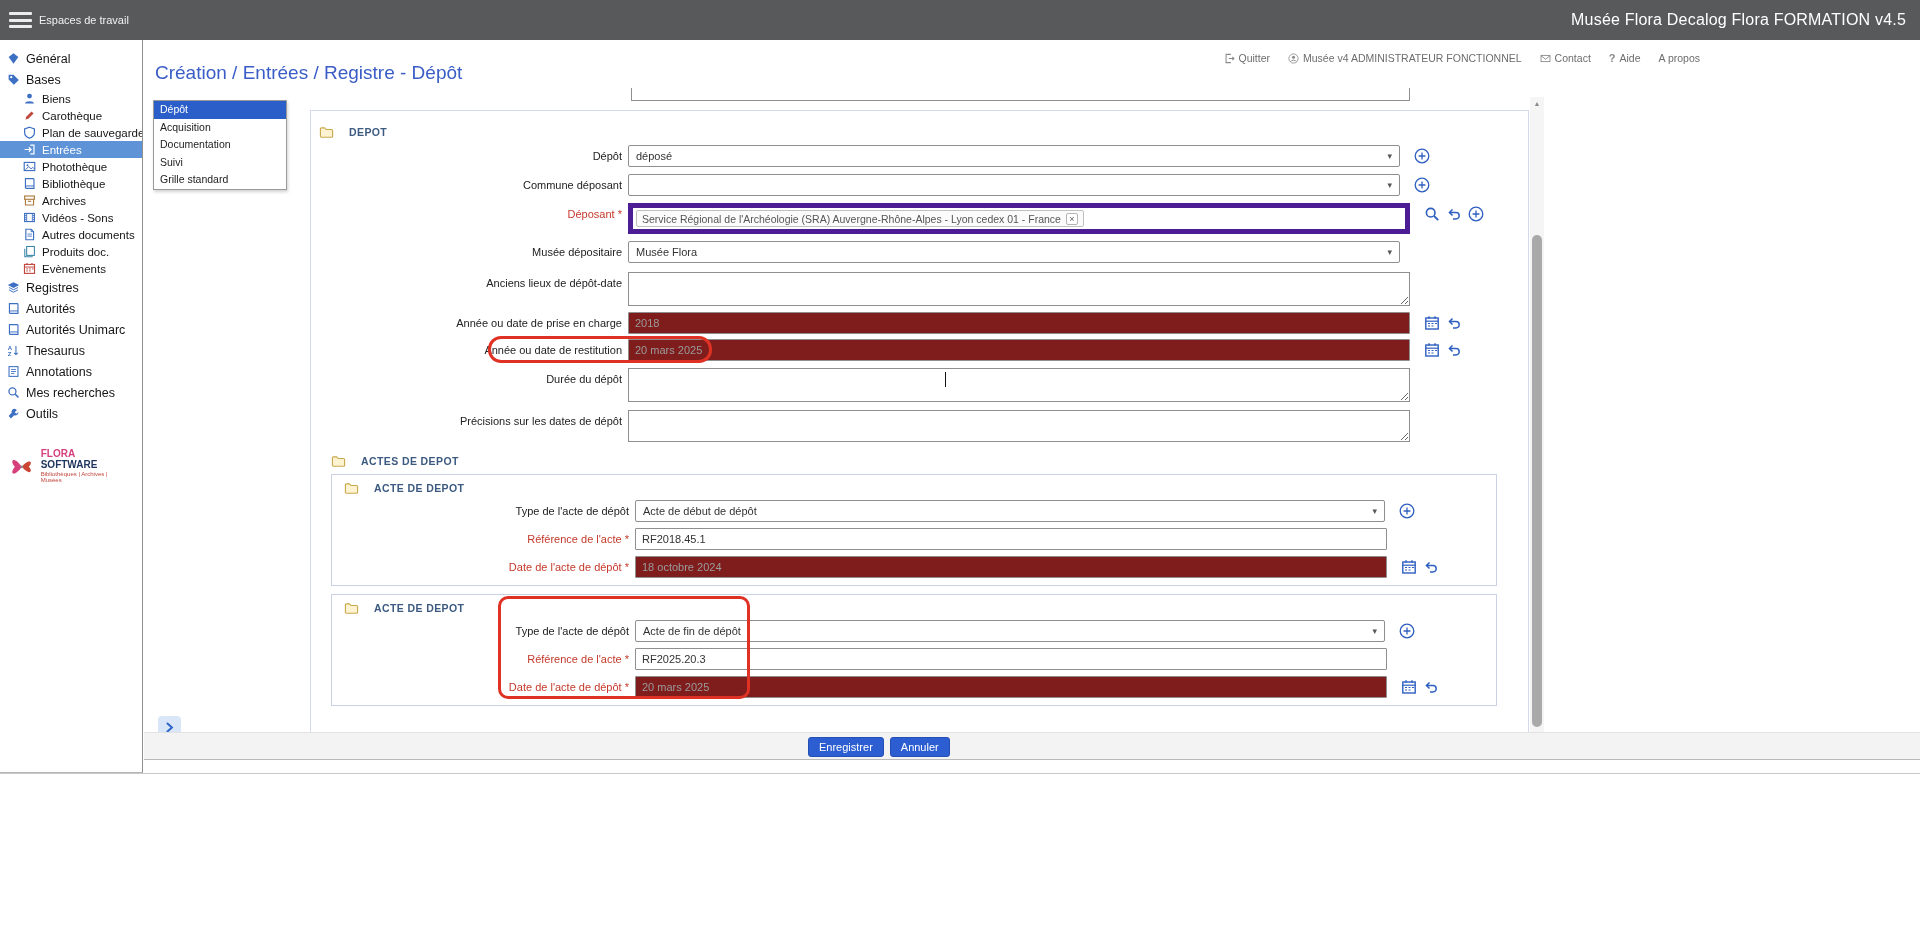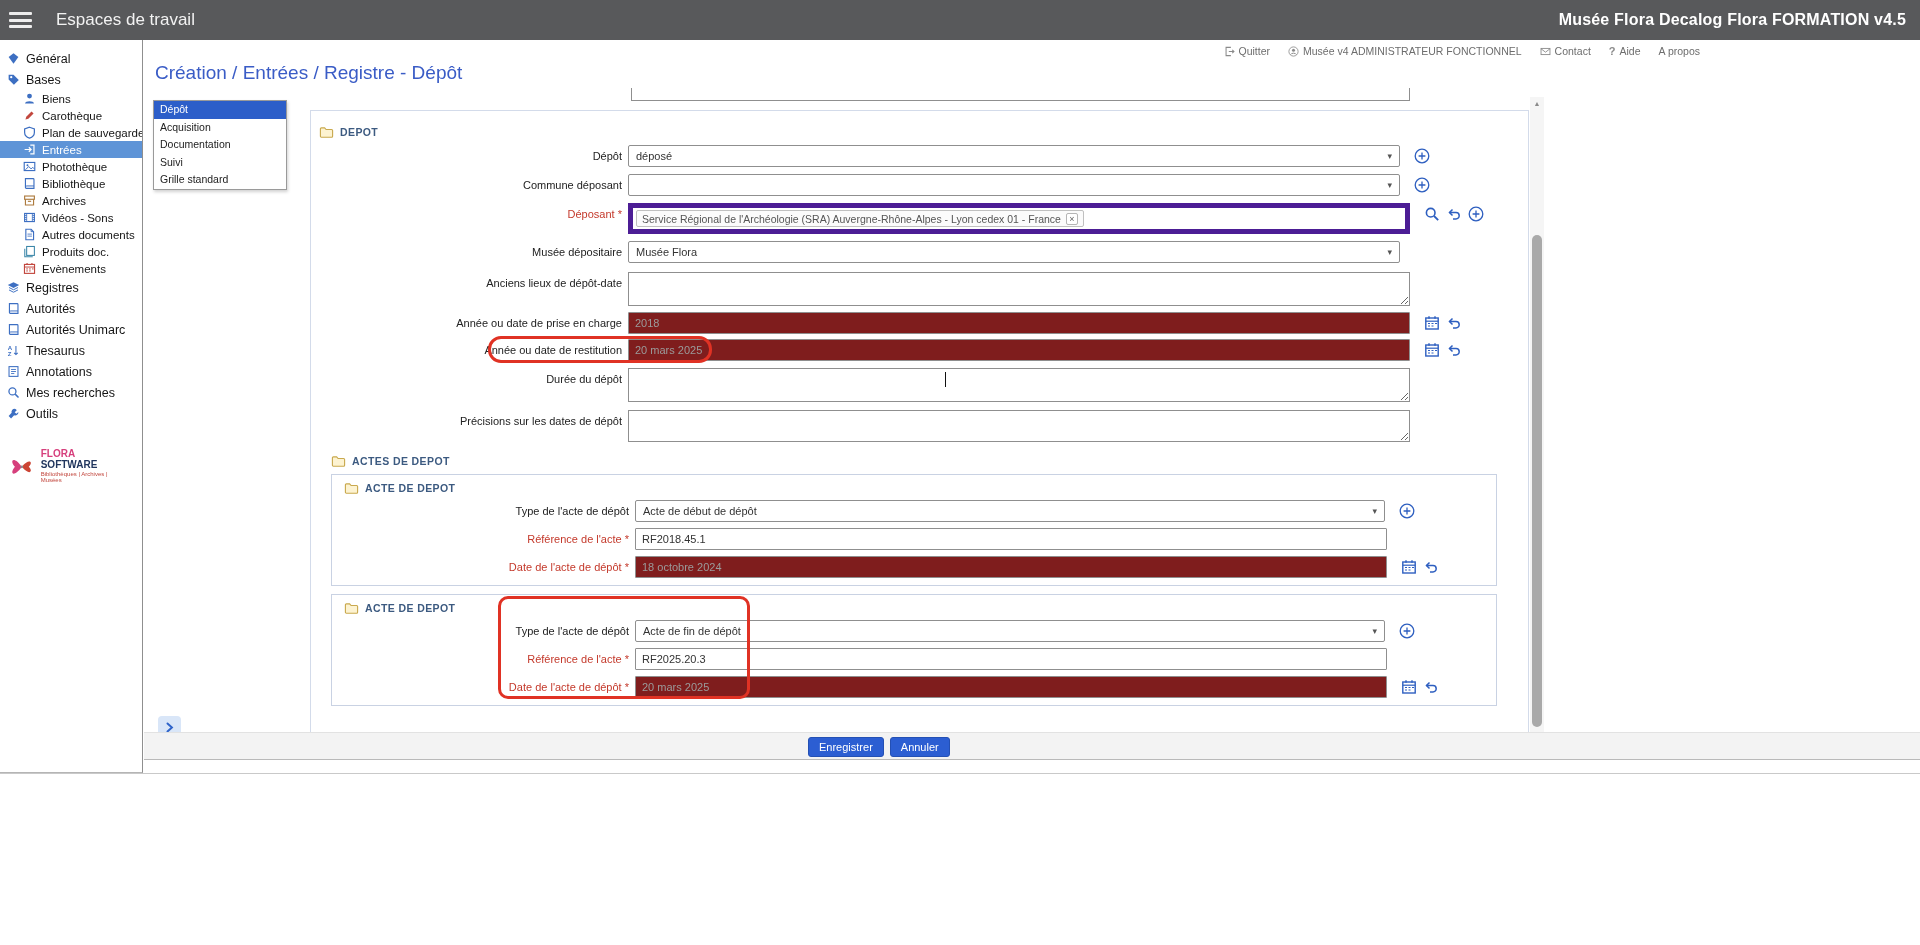--- a/index.html
+++ b/index.html
@@ -2,56 +2,56 @@
 <html><head>
 <meta charset="utf-8">
 <style>
   *{box-sizing:border-box;margin:0;padding:0}
   html,body{width:1920px;height:945px;background:#fff;font-family:"Liberation Sans",sans-serif;overflow:hidden;position:relative}
 
   
   .topbar{position:absolute;left:0;top:0;width:1920px;height:40px;background:#58595b;display:flex;align-items:center;color:#fff;z-index:5}
   .burger{width:23px;height:16px;margin-left:9px;display:flex;flex-direction:column;justify-content:space-between;cursor:pointer}
   .burger span{height:3px;background:#ededed;border-radius:1px}
-  .ws-label{margin-left:24px;font-size:17px;color:#f2f2f2}
-  .app-title{margin-left:auto;margin-right:14px;font-size:16px;font-weight:bold;letter-spacing:.2px}
+  .ws-label{margin-left:7px;font-size:11px;color:#f2f2f2}
+  .app-title{margin-left:auto;margin-right:14px;font-size:16px;font-weight:normal;letter-spacing:.2px}
 
   
   .sidebar{position:absolute;left:0;top:40px;width:143px;height:733px;background:#fff;border-right:1px solid #8f8f8f;border-bottom:1px solid #b5b5b5;overflow:hidden;z-index:4}
   .nav{padding-top:8px}
   .nav-item{display:flex;align-items:center;gap:6px;height:21px;padding-left:7px;font-size:12.5px;color:#151515;cursor:pointer;white-space:nowrap}
   .nav-item.sub{padding-left:23px;font-size:11.5px;height:17px}
   .nav-item.sel{background:#5e94d7;color:#fff}
   .icn{width:13px;height:13px;flex:0 0 auto}
   .c-blue{color:#3d6fc2}.c-red{color:#c2473e}.c-teal{color:#3a86a8}.c-brown{color:#ad7b3e}.c-white{color:#fff}
   .logo{margin:24px 15px 0 8px;display:flex;align-items:center;gap:5px}
   .logo-txt .l1{font-size:10px;font-weight:bold}
   .logo-txt .brand{color:#d63f7c}
   .logo-txt .brand2{color:#21365e}
   .logo-txt .l2{font-size:6px;color:#c2473e;margin-top:1px}
 
   
   .content{position:absolute;left:144px;top:40px;width:1776px;height:733px;background:#fff}
-  .utilbar{position:absolute;top:0;right:220px;height:22px;display:flex;align-items:center;gap:18px;font-size:10.5px;color:#6d6d6d}
+  .utilbar{position:absolute;top:7px;right:220px;height:22px;display:flex;align-items:center;gap:18px;font-size:10.5px;color:#6d6d6d}
   .uitem{display:flex;align-items:center;gap:4px;cursor:pointer}
   .uitem .icn{width:11px;height:11px;color:#8a8a8a}
   .q-help{font-size:11px;color:#8a8a8a;font-weight:bold}
   .page-title{position:absolute;left:11px;top:22px;font-size:19px;color:#3a5cc6;font-weight:400}
 
   
   .tabbox{position:absolute;left:9px;top:60px;width:134px;background:#fff;border:1px solid #9a9a9a;box-shadow:1px 2px 3px rgba(0,0,0,.18);z-index:3}
   .titem{height:17.5px;line-height:17.5px;padding-left:6px;font-size:10.5px;color:#222;cursor:pointer}
   .titem.sel{background:#2c5ec9;color:#fff}
 
   
   .partial-input{position:absolute;left:487px;top:48px;width:779px;height:13px;border:1px solid #8f8f8f;border-top:none;background:#fff}
 
   
   .panel{position:absolute;left:166px;top:70px;width:1219px;height:631px;border:1px solid #d3dbea;background:#fff;padding-top:14px;overflow:hidden}
-  .sect-hd{display:flex;align-items:center;gap:6px;font-size:10.5px;font-weight:bold;color:#3c5a80;letter-spacing:.4px;margin:0 0 6px 8px;height:14px}
+  .sect-hd{display:flex;align-items:center;gap:15px;font-size:10.5px;font-weight:bold;color:#3c5a80;letter-spacing:.4px;margin:0 0 6px 8px;height:14px}
   .sect-hd .icn{width:15px;height:15px}
 
   .frow{display:flex;align-items:flex-start;margin-bottom:7px;position:relative}
   .flabel{width:317px;text-align:right;padding-right:6px;font-size:11px;color:#222;padding-top:5px}
   .flabel.req{color:#c4392b;font-weight:normal}
   .select{width:772px;height:22px;border:1px solid #8f8f8f;border-radius:2px;background:#fff;display:flex;align-items:center;justify-content:space-between;padding:0 7px;font-size:11px;color:#333;cursor:pointer}
   .caret{color:#555;font-size:9px}
   .tinput{width:782px;height:22px;border:1px solid #8f8f8f;border-radius:1px;background:#fff;font-size:11px;color:#333;padding:0 6px;font-family:"Liberation Sans",sans-serif}
   .tinput:disabled{background:#7f1d1d;color:#9b9b9b}
   .tarea{width:782px;height:34px;border:1px solid #8f8f8f;font-size:11px;color:#333;padding:3px 6px;font-family:"Liberation Sans",sans-serif;resize:both;background:#fff}

